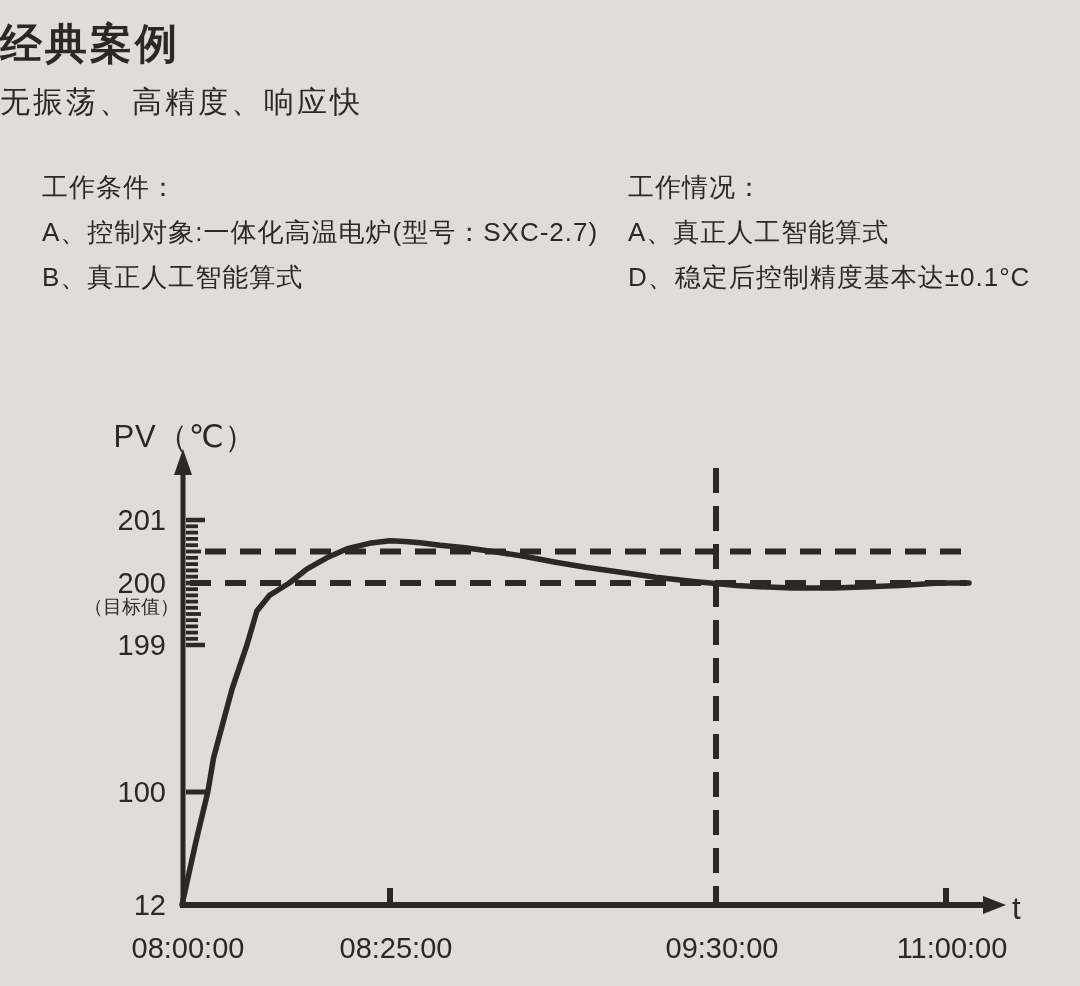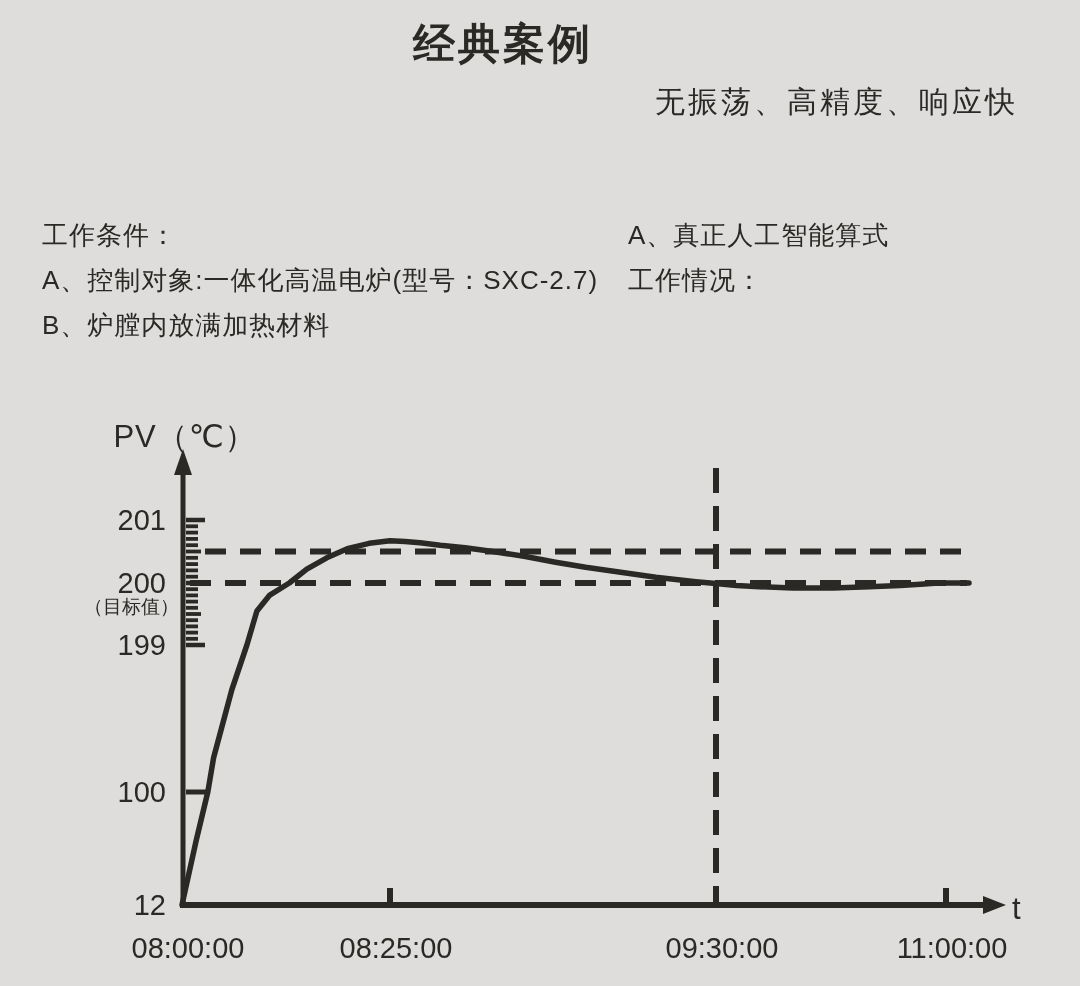--- a/index.html
+++ b/index.html
@@ -2,49 +2,50 @@
 <html><head>
 <meta charset="utf-8">
 <style>
   html,body{margin:0;padding:0;}
   body{
     width:1080px;height:986px;position:relative;overflow:hidden;
     background:#dedddc;color:#2a2925;
     font-family:"Liberation Sans","DejaVu Sans",sans-serif;
   }
   .title{
-    position:absolute;top:20px;left:0;width:1006px;text-align:center;
+    position:absolute;top:20px;left:0;width:1006px;
     font-size:42px;line-height:48px;font-weight:600;letter-spacing:3px;
   }
   .subtitle{
-    position:absolute;top:86px;left:0;width:1018px;text-align:right;
+    position:absolute;top:86px;left:0;width:1018px;text-align:left;
     font-size:30px;line-height:32px;font-weight:500;letter-spacing:3px;
   }
-  .col{position:absolute;top:165px;font-size:26px;font-weight:400;margin-top:48px;}
+  .col{position:absolute;top:165px;font-size:26px;font-weight:400;}
   .col-left{left:42px;width:570px;}
   .col-right{left:628px;width:440px;}
   .col .line{height:45px;line-height:45px;white-space:nowrap;letter-spacing:1px;}
   svg{position:absolute;left:0;top:0;}
   svg text{fill:#2a2925;font-family:"Liberation Sans","DejaVu Sans",sans-serif;}
 </style>
 </head>
 <body>
 
 <div class="title">经典案例</div>
 <div class="subtitle">无振荡、高精度、响应快</div>
 
 <div class="col col-left">
   <div class="line">工作条件：</div>
   <div class="line">A、控制对象:一体化高温电炉(型号：SXC-2.7)</div>
-  <div class="line">B、炉膛内放满加热材料</div>
+  <div class="line">B、真正人工智能算式</div>
 </div>
 
 <div class="col col-right">
+  <div class="line">工作情况：</div>
   <div class="line">A、真正人工智能算式</div>
-  <div class="line">工作情况：</div>
+  <div class="line">D、稳定后控制精度基本达±0.1°C</div>
 </div>
 
 <svg width="1080" height="986" viewBox="0 0 1080 986" aria-hidden="true">
     <line x1="183" y1="462" x2="183" y2="907" stroke="#2a2925" stroke-width="5"></line>
     <polygon points="183,449 174,475 192,475" fill="#2a2925"></polygon>
     <line x1="180" y1="905" x2="990" y2="905" stroke="#2a2925" stroke-width="6"></line>
     <polygon points="1006,905 983,896 983,914" fill="#2a2925"></polygon>
     <text x="188" y="958" font-size="29" text-anchor="middle">08:00:00</text>
     <line x1="390" y1="888" x2="390" y2="903" stroke="#2a2925" stroke-width="6"></line>
     <text x="396" y="958" font-size="29" text-anchor="middle">08:25:00</text>

